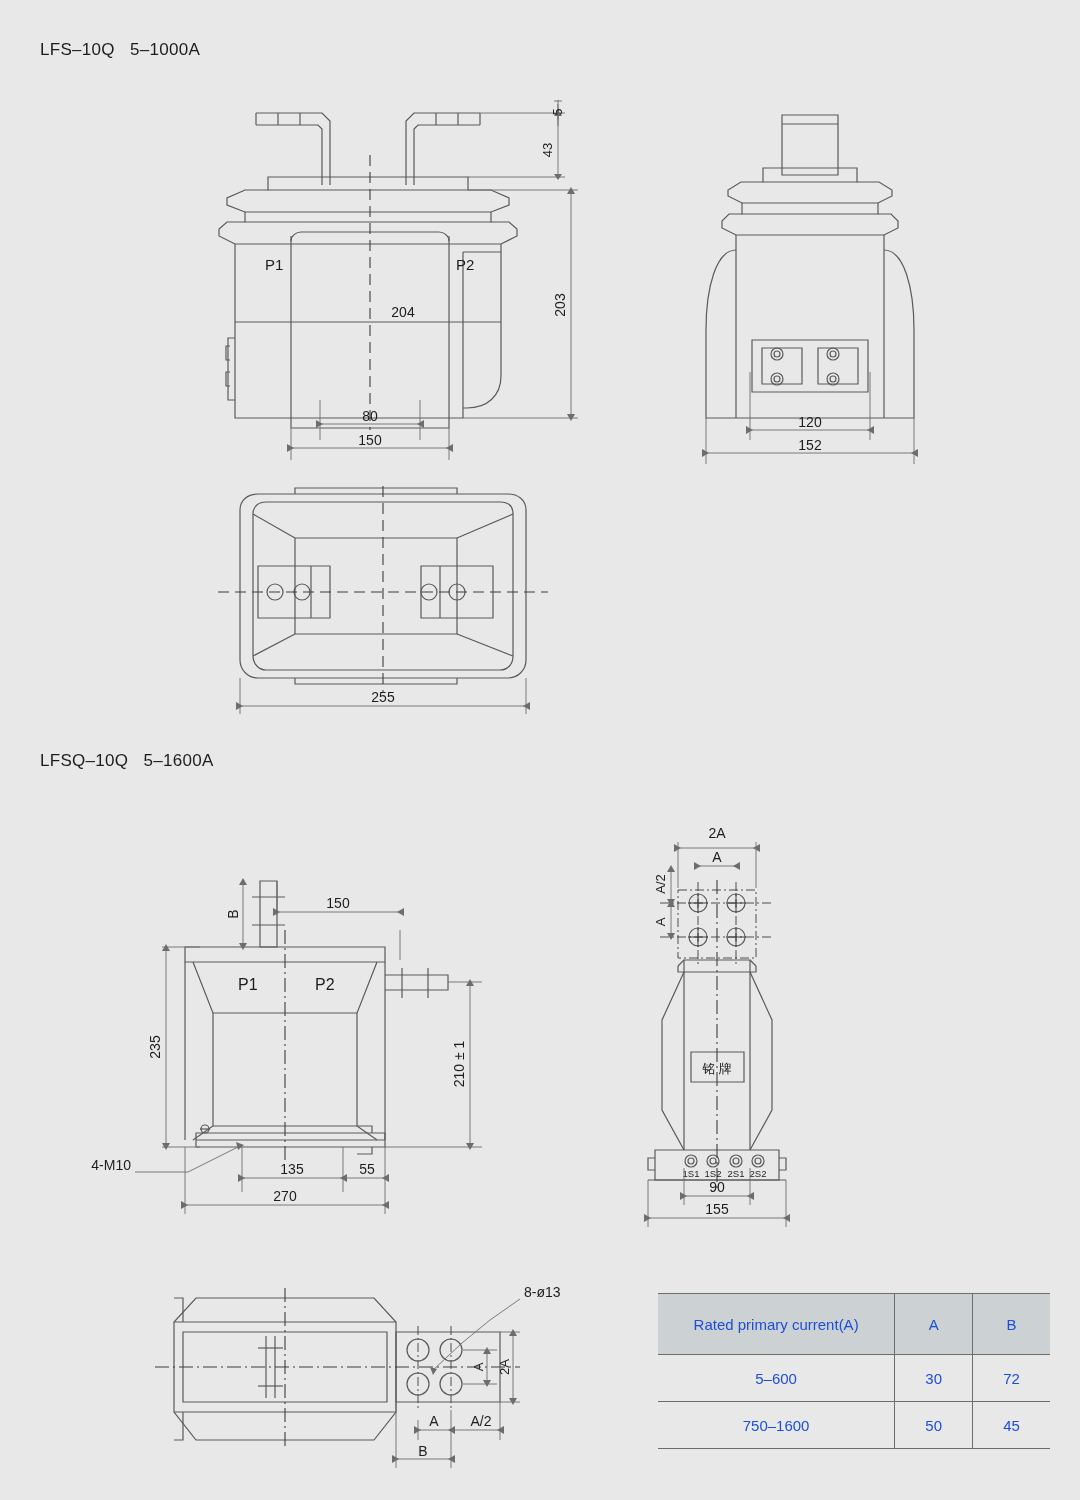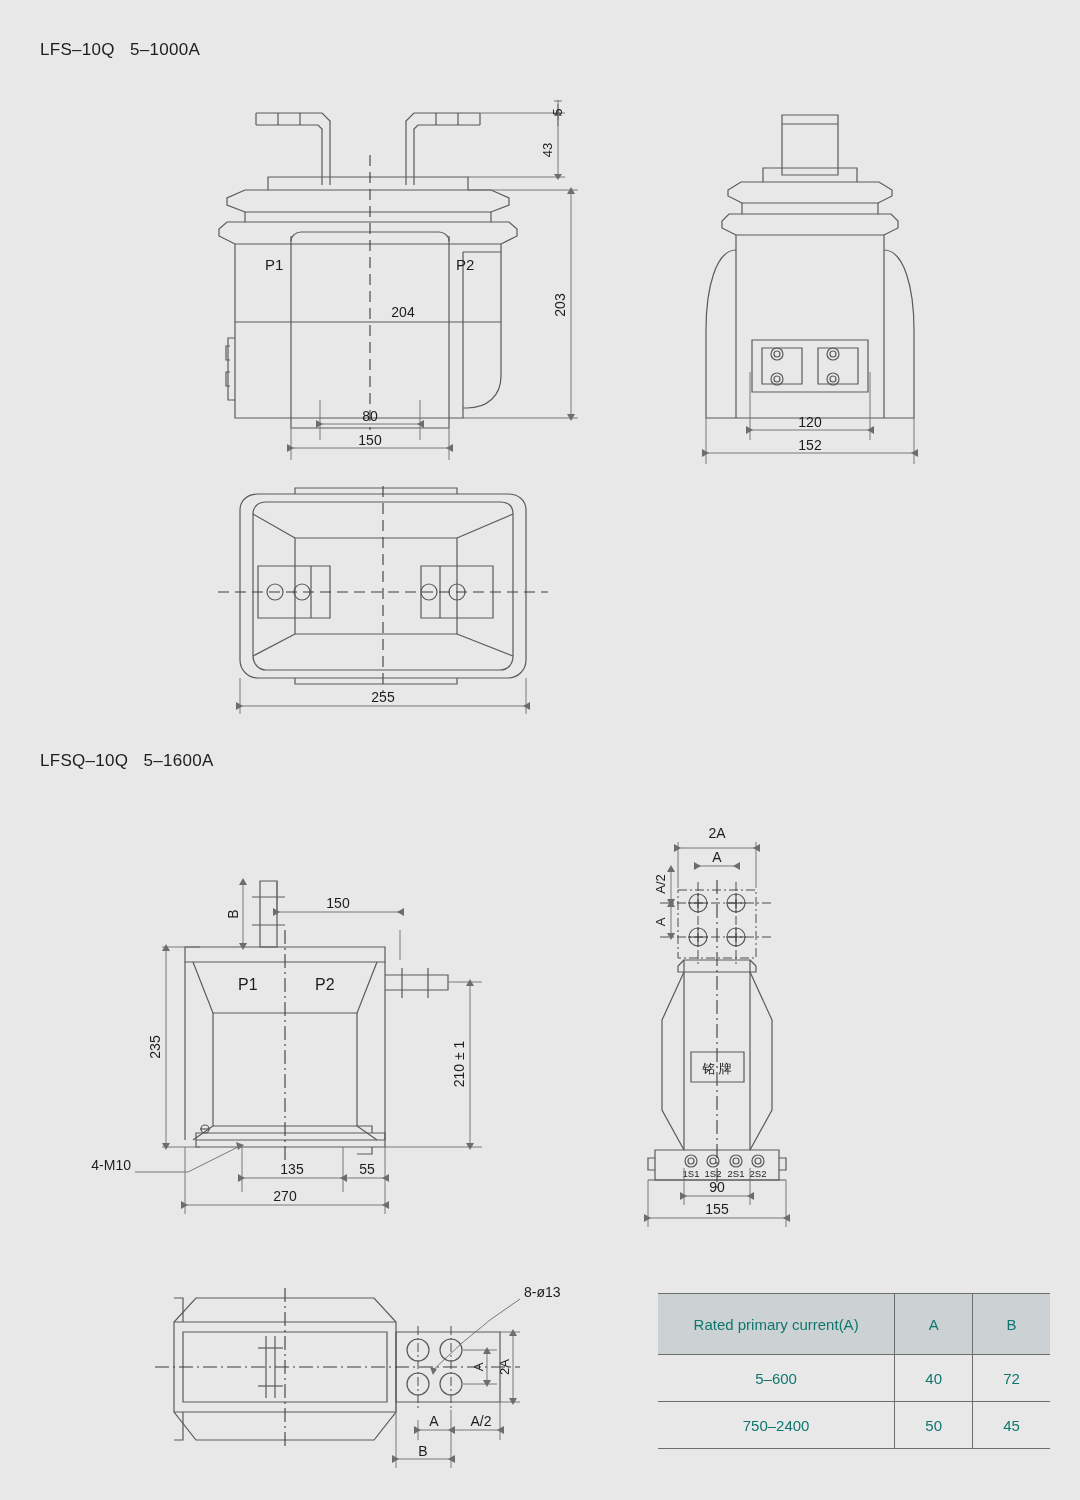--- a/index.html
+++ b/index.html
@@ -28,21 +28,21 @@
   svg.drw{position:absolute;left:0;top:0;width:1080px;height:1500px;overflow:visible;}
   svg.drw text{font-family:"Liberation Sans","DejaVu Sans",sans-serif;fill:#1d1d1d;}
 
   
   #spec-table{
     position:absolute;
     left:658px;top:1293px;
     width:392px;
     border-collapse:collapse;
     font-size:15px;
-    color:#0f766e;
+    color:#1d4ed8;
   }
   #spec-table th,#spec-table td{
     text-align:center;
     padding:6px 4px;
   }
   #spec-table thead th{
     background:#ccd1d4;
     border-top:1.6px solid #6d6d6d;
     border-bottom:1.6px solid #6d6d6d;
     font-weight:normal;
@@ -512,24 +512,24 @@
     <thead>
       <tr>
         <th class="c0">Rated primary current(A)</th>
         <th class="c1">A</th>
         <th class="c2">B</th>
       </tr>
     </thead>
     <tbody>
       <tr>
         <td class="c0">5–600</td>
-        <td class="c1">40</td>
+        <td class="c1">30</td>
         <td class="c2">72</td>
       </tr>
       <tr>
-        <td class="c0">750–2400</td>
+        <td class="c0">750–1600</td>
         <td class="c1">50</td>
         <td class="c2">45</td>
       </tr>
     </tbody>
   </table>
 
 </div>
 
 </body></html>

